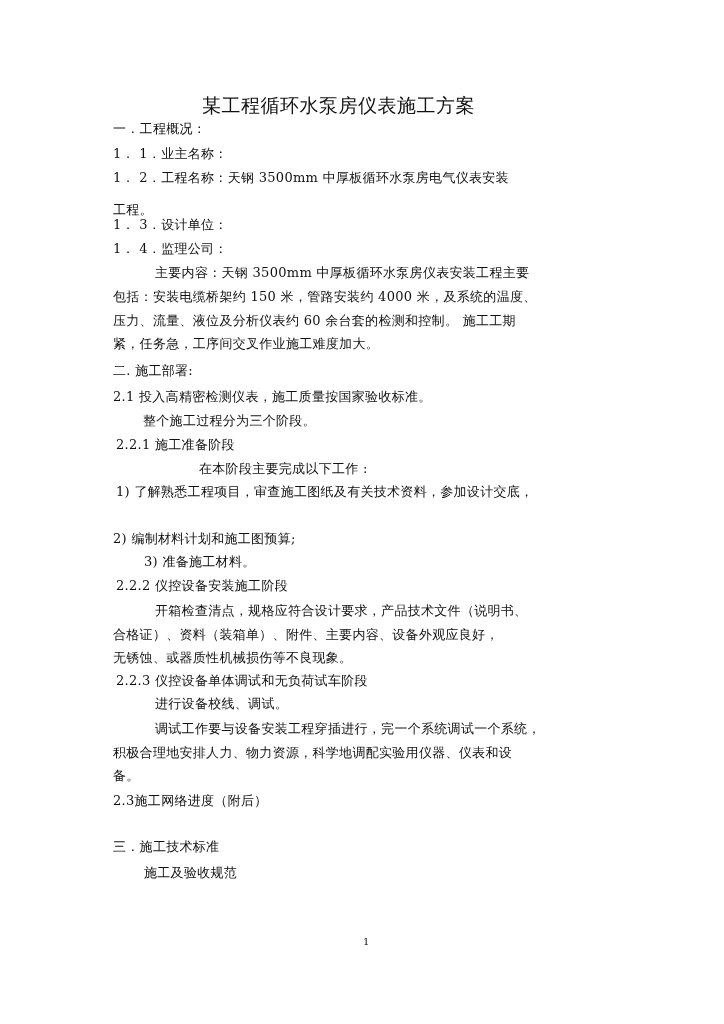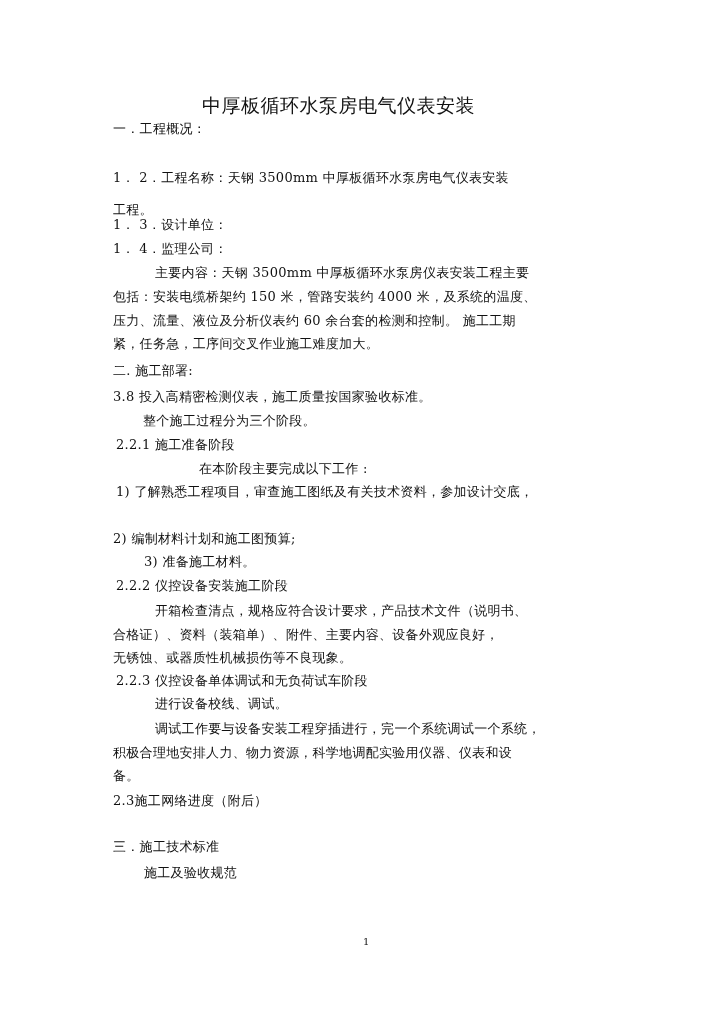--- a/index.html
+++ b/index.html
@@ -47,36 +47,37 @@
       left: 363px;
       top: 936px;
       font-size: 10px;
       line-height: 12px;
     }
   </style>
 </head>
 <body>
 
 <div class="page">
-  <div class="title">中厚板循环水泵房电气仪表安装</div>
+  <div class="title">某工程循环水泵房仪表施工方案</div>
 
   <div class="line" style="top:118px;">一．工程概况：</div>
+  <div class="line" style="top:143px;">1．  1．业主名称：</div>
   <div class="line" style="top:167px;">1．  2．工程名称：天钢   3500mm 中厚板循环水泵房电气仪表安装</div>
   <div class="line" style="top:199px;">工程。</div>
   <div class="line" style="top:214px;">1．  3．设计单位：</div>
   <div class="line" style="top:238px;">1．  4．监理公司：</div>
 
   <div class="line indent1" style="top:262px;">主要内容：天钢   3500mm 中厚板循环水泵房仪表安装工程主要</div>
   <div class="line" style="top:286px;">包括：安装电缆桥架约 150 米，管路安装约   4000 米，及系统的温度、</div>
   <div class="line" style="top:310px;">压力、流量、液位及分析仪表约   60 余台套的检测和控制。 施工工期</div>
   <div class="line" style="top:333px;">紧，任务急，工序间交叉作业施工难度加大。</div>
 
   <div class="line" style="top:360px;">二.   施工部署:</div>
 
-  <div class="line" style="top:386px;">3.8  投入高精密检测仪表，施工质量按国家验收标准。</div>
+  <div class="line" style="top:386px;">2.1  投入高精密检测仪表，施工质量按国家验收标准。</div>
   <div class="line indent-2" style="top:410px;">整个施工过程分为三个阶段。</div>
   <div class="line indent-small" style="top:434px;left:116px;">2.2.1  施工准备阶段</div>
   <div class="line indent1" style="top:458px;margin-left:44px;">在本阶段主要完成以下工作 :</div>
   <div class="line" style="top:481px;left:116px;">1)  了解熟悉工程项目，审查施工图纸及有关技术资料，参加设计交底，</div>
   <div class="line" style="top:528px;">2)  编制材料计划和施工图预算;</div>
   <div class="line" style="top:551px;margin-left:31px;">3)  准备施工材料。</div>
 
   <div class="line" style="top:575px;left:116px;">2.2.2  仪控设备安装施工阶段</div>
   <div class="line indent1" style="top:600px;">开箱检查清点，规格应符合设计要求，产品技术文件（说明书、</div>
   <div class="line" style="top:624px;">合格证）、资料（装箱单）、附件、主要内容、设备外观应良好，</div>

